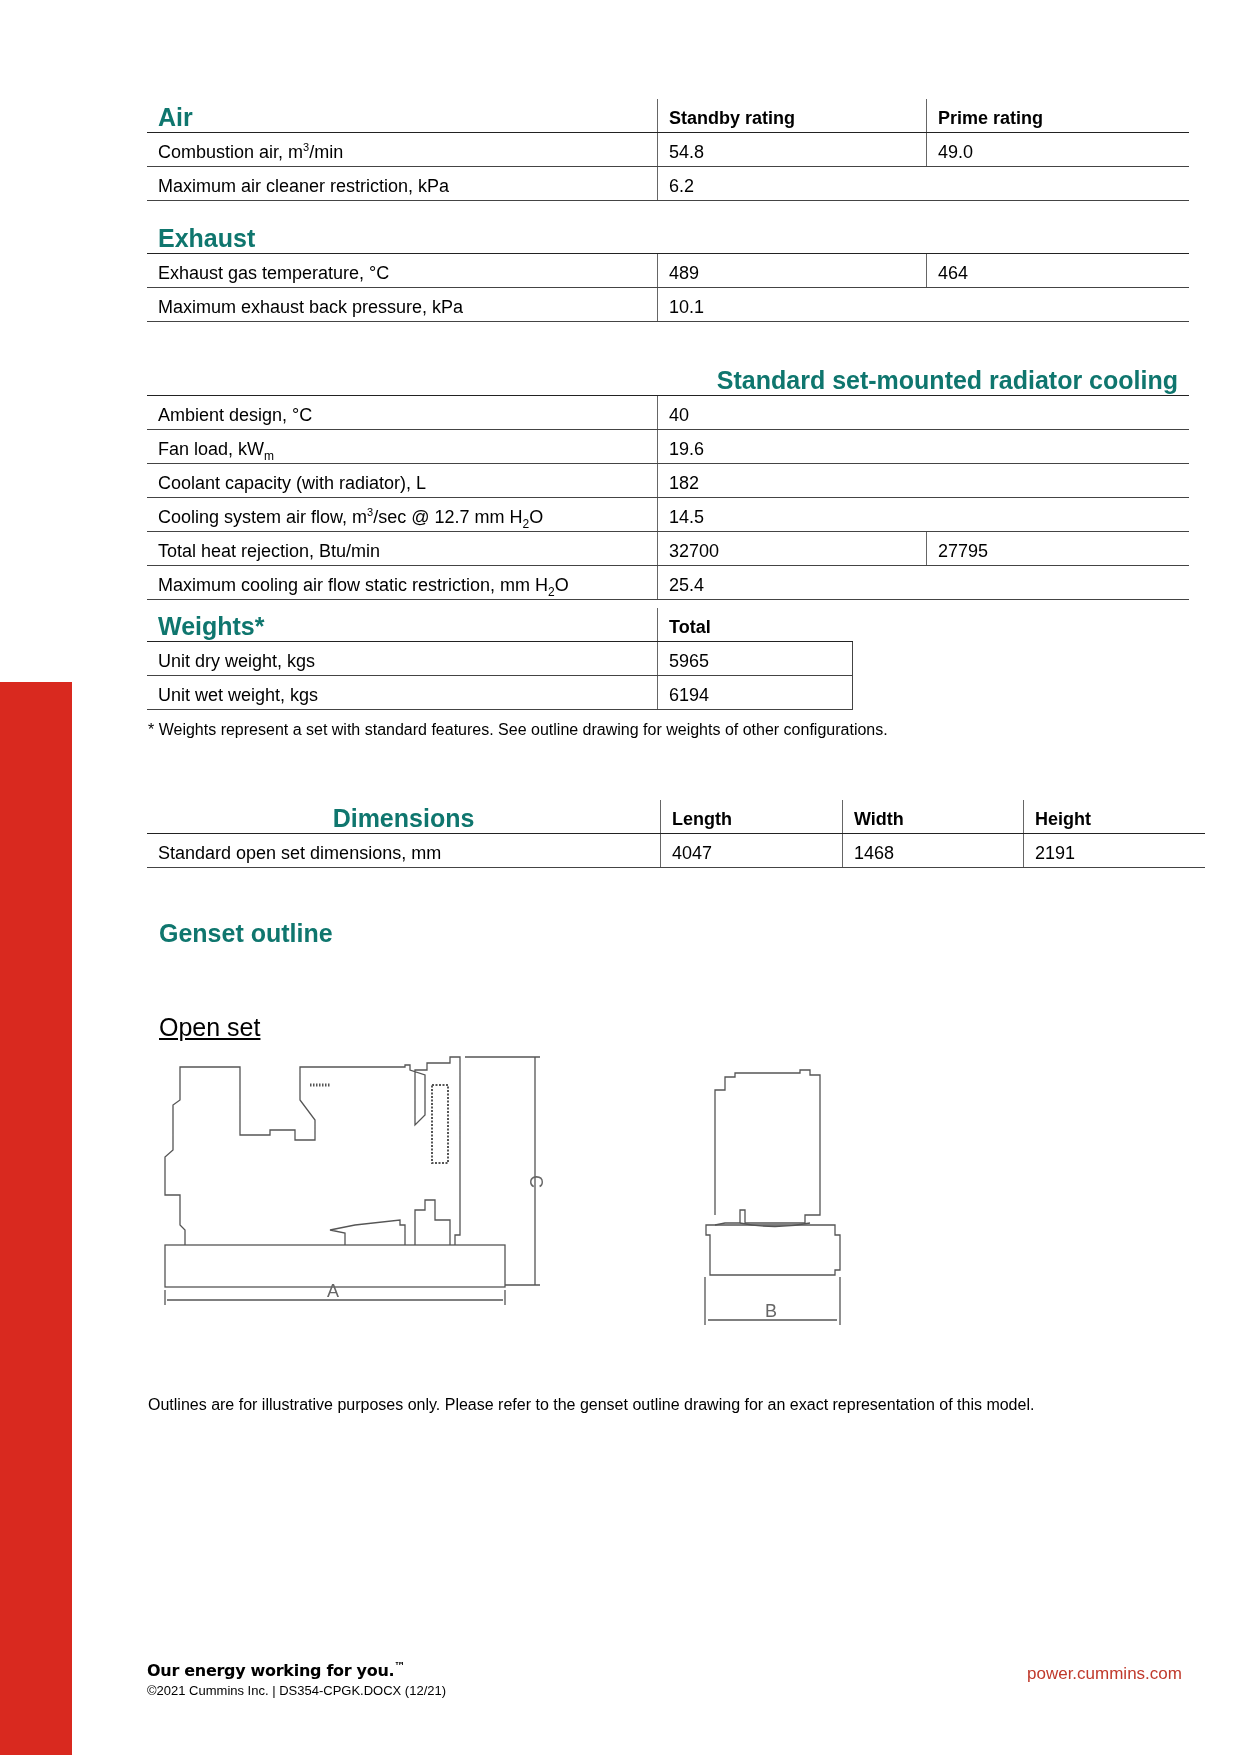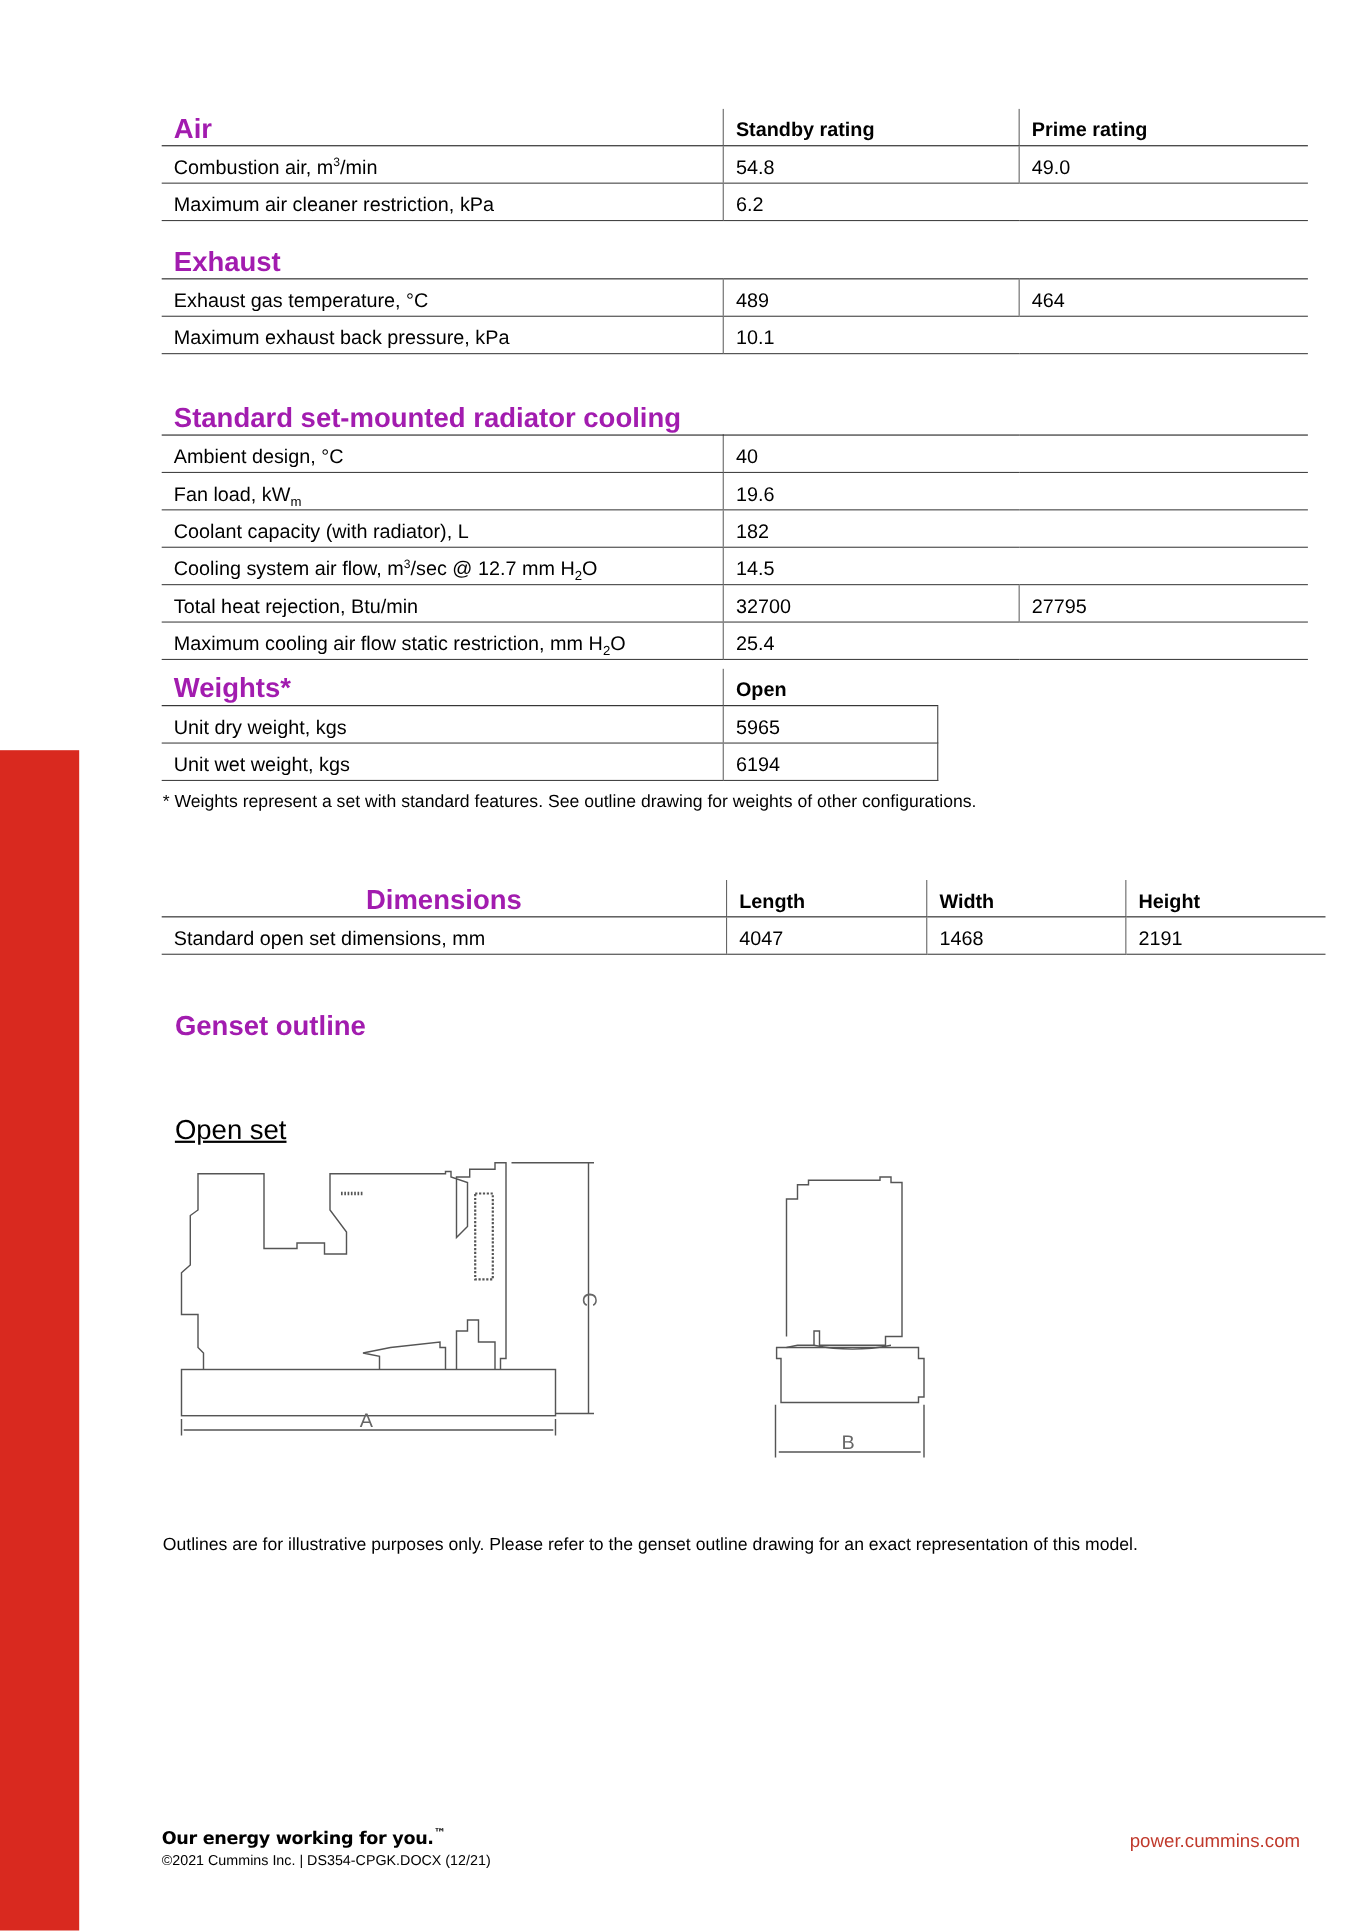--- a/index.html
+++ b/index.html
@@ -1,19 +1,19 @@
 <!DOCTYPE html>
 <html><head>
 <meta charset="utf-8">
 <style>
   html, body { margin:0; padding:0; }
   body { width:1241px; height:1755px; position:relative; background:#ffffff; overflow:hidden;
          font-family:"Liberation Sans", sans-serif; color:#000; }
   .redbar { position:absolute; left:0; top:682px; width:72px; height:1073px; background:#d9291f; }
-  .sec-title { color:#a21caf; font-weight:bold; font-size:25px; line-height:30px; }
+  .sec-title { color:#0f766e; font-weight:bold; font-size:25px; line-height:30px; }
   table.spec { position:absolute; left:147px; border-collapse:collapse; font-size:18px; }
   table.spec td { height:30px; padding:0 11px; border-bottom:1.5px solid #444; vertical-align:bottom; padding-bottom:3px; }
   table.spec td.c1 { width:488px; }
   table.spec td.c2 { width:246px; border-left:1.5px solid #666; }
   table.spec td.c3 { width:240px; border-left:1.5px solid #666; }
   table.spec td.nob { border-left:none; }
   table.spec tr.head td { border-bottom:1.5px solid #222; }
   table.spec tr.head td.h { font-weight:bold; }
   table.spec tr.head td.t { padding-left:11px; }
   .sup { font-size:11px; vertical-align:super; line-height:0; }
@@ -71,21 +71,21 @@
     <td class="c1">Maximum exhaust back pressure, kPa</td>
     <td class="c2">10.1</td>
     <td class="c3 nob"></td>
   </tr>
 </tbody>
   </table>
 
 <table class="spec" style="top:365px;">
   <tbody>
       <tr class="head">
-    <td class="c1 t" colspan="3" style="padding-bottom:0;"><span class="sec-title">Standard set-mounted radiator cooling</span></td>
+    <td class="c1 t" colspan="3" style="padding-bottom:0;text-align:right;"><span class="sec-title">Standard set-mounted radiator cooling</span></td>
   </tr>
   <tr>
     <td class="c1">Ambient design, °C</td>
     <td class="c2">40</td>
     <td class="c3 nob"></td>
   </tr>
   <tr>
     <td class="c1"><span>Fan load, kW</span><span class="sub">m</span></td>
     <td class="c2">19.6</td>
     <td class="c3 nob"></td>
@@ -110,21 +110,21 @@
     <td class="c2">25.4</td>
     <td class="c3 nob"></td>
   </tr>
 </tbody>
   </table>
 
 <table class="spec" style="top:608px;">
   <tbody>
       <tr class="head">
     <td class="c1 t" style="padding-bottom:0;"><span class="sec-title">Weights*</span></td>
-    <td class="c2 h" style="width:172px;">Open</td>
+    <td class="c2 h" style="width:172px;">Total</td>
   </tr>
   <tr>
     <td class="c1">Unit dry weight, kgs</td>
     <td class="c2" style="width:172px;border-right:1.5px solid #444;">5965</td>
   </tr>
   <tr>
     <td class="c1">Unit wet weight, kgs</td>
     <td class="c2" style="width:172px;border-right:1.5px solid #444;">6194</td>
   </tr>
 </tbody>

